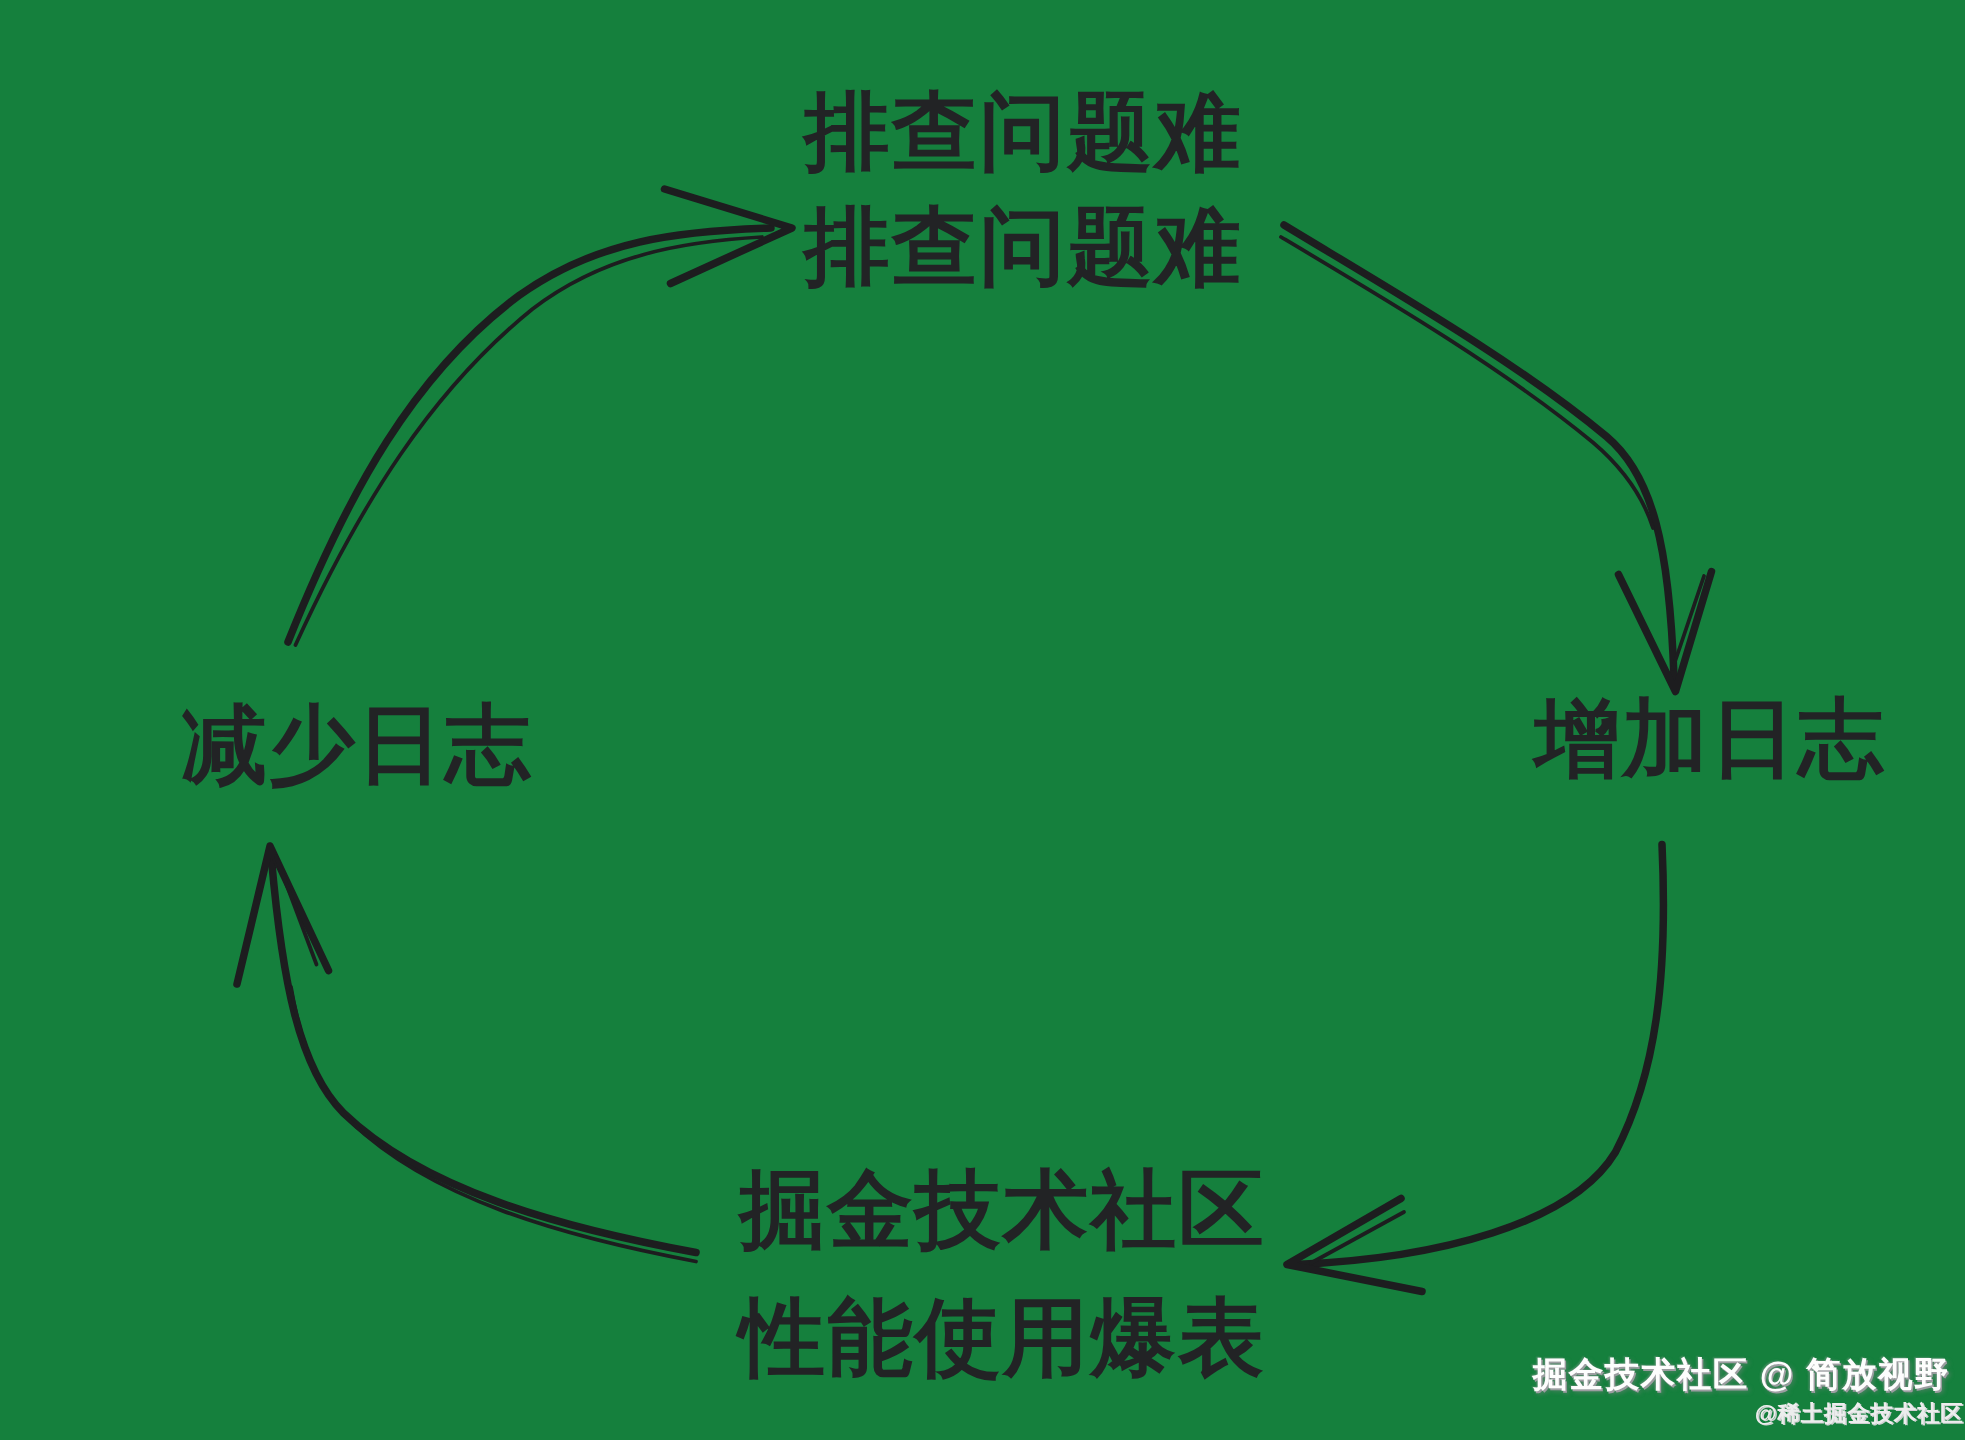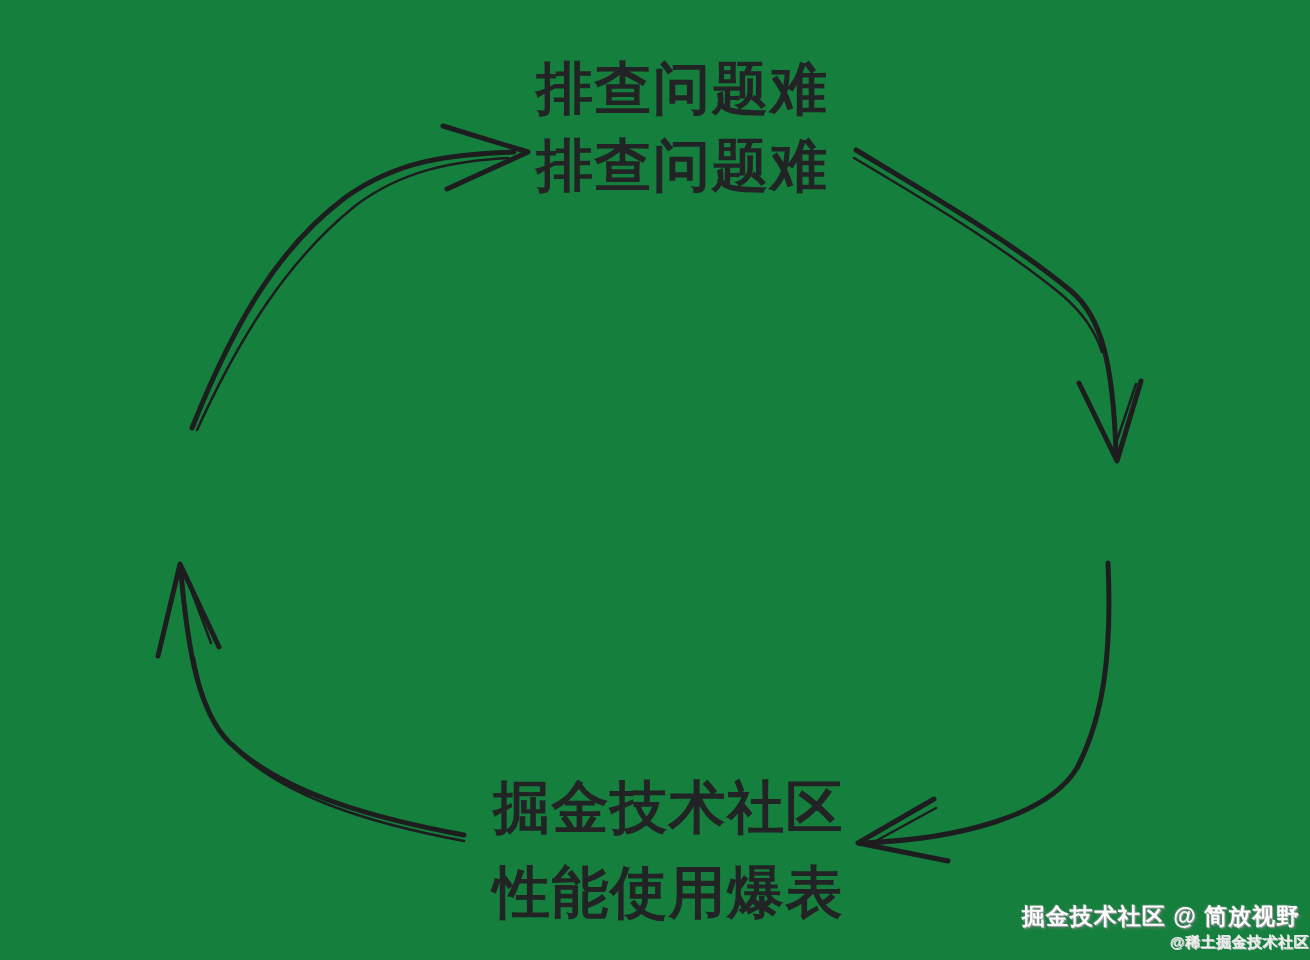--- a/index.html
+++ b/index.html
@@ -99,23 +99,29 @@
       <path class="head" d="M 158 656 L 180 564 L 219 647"></path>
       <path class="echo" d="M 211 643 L 184 571"></path>
     </g>
   </svg>
 
   <div class="node node-top">
     <div>排查问题难</div>
     <div>排查问题难</div>
   </div>
 
+  <div class="node node-right">
+    <div>增加日志</div>
+  </div>
 
   <div class="node node-bottom">
     <div>掘金技术社区</div>
     <div>性能使用爆表</div>
   </div>
 
+  <div class="node node-left">
+    <div>减少日志</div>
+  </div>
 
   <div class="watermark-1">掘金技术社区 @ 简放视野</div>
   <div class="watermark-2">@稀土掘金技术社区</div>
 
 </div>
 
 </body></html>

